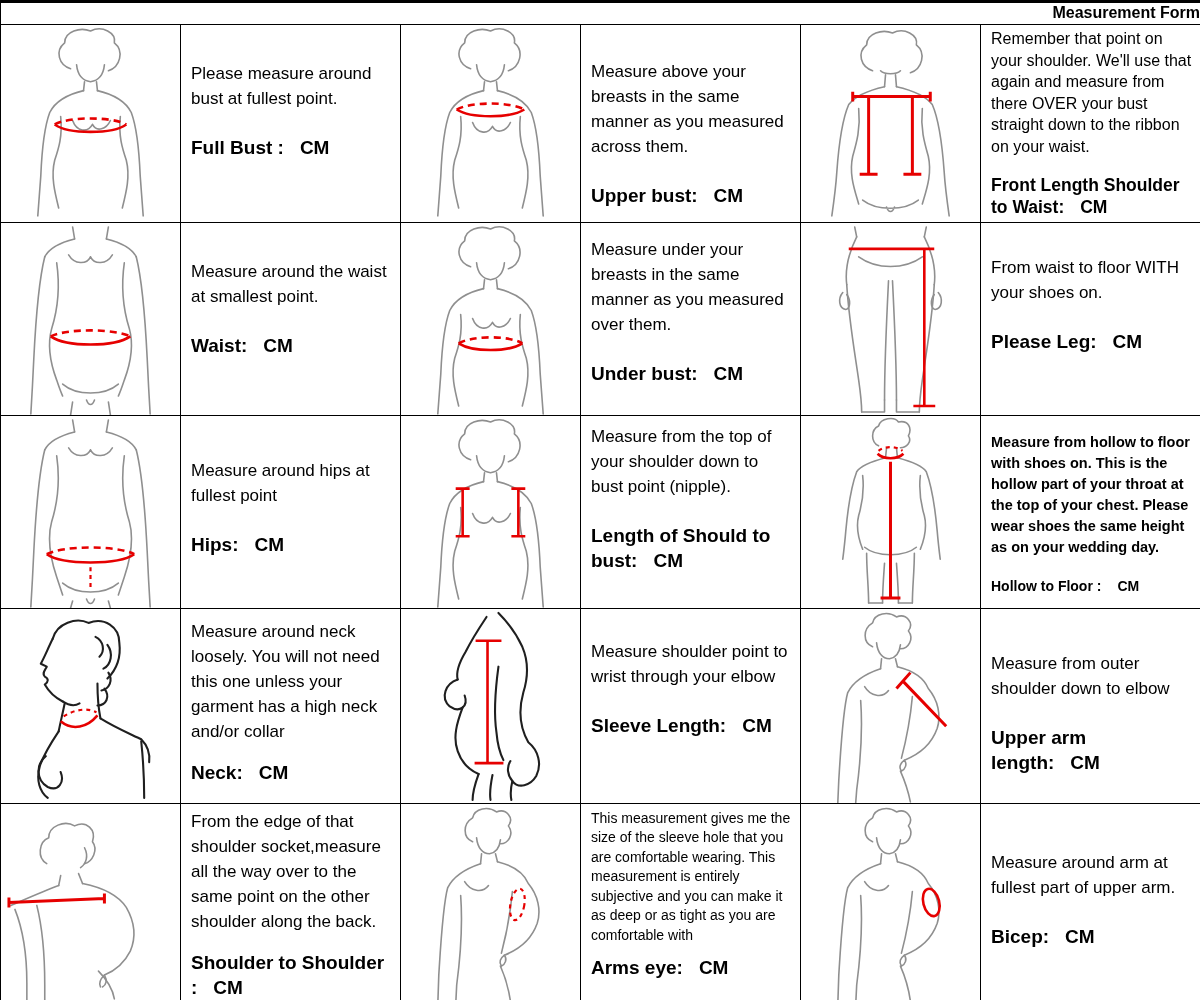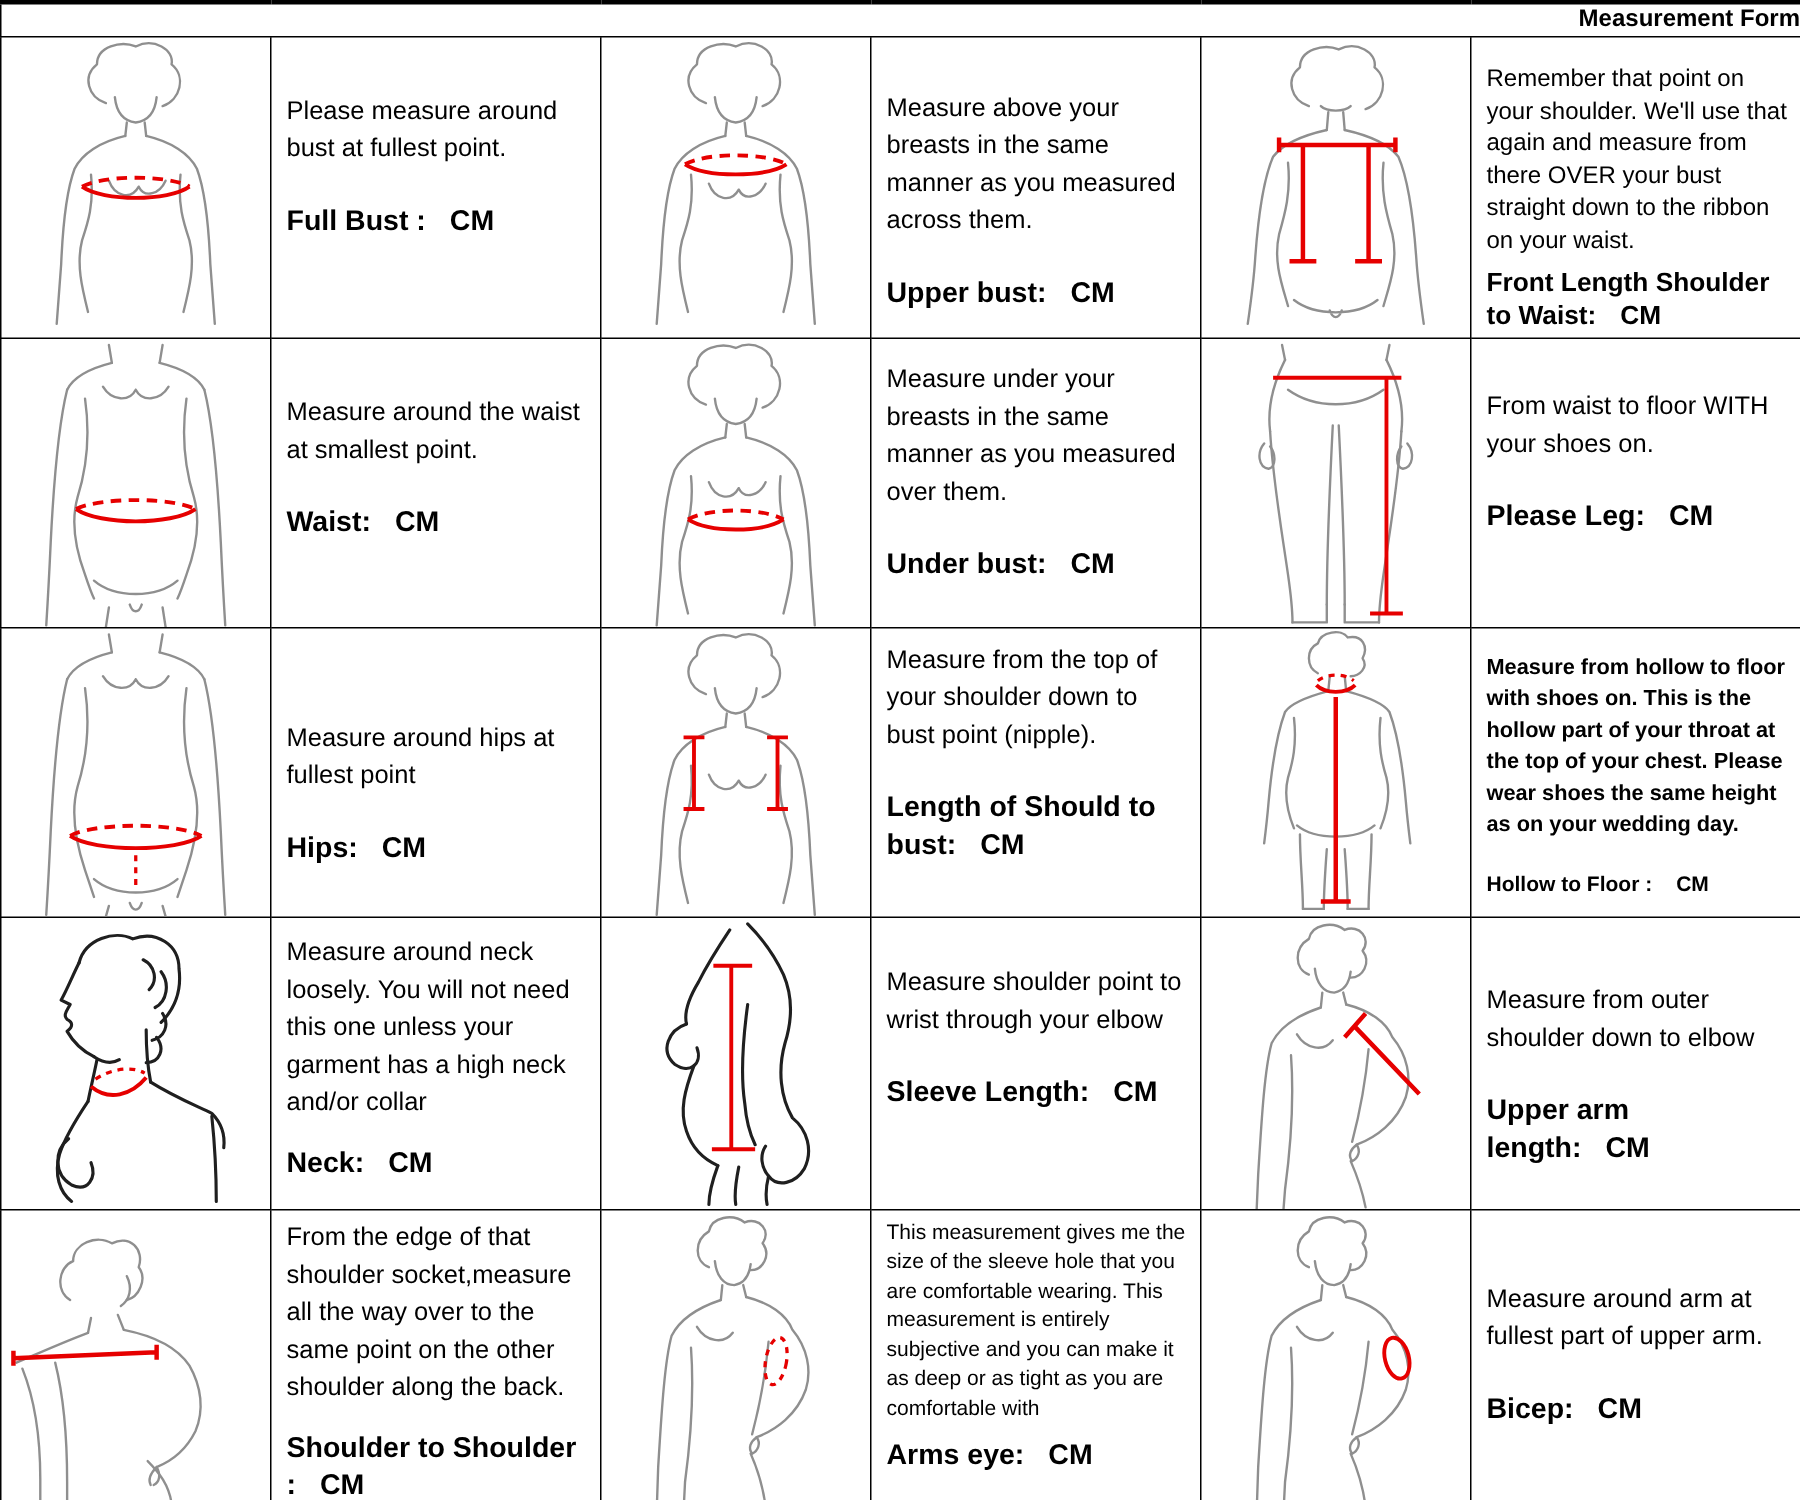--- a/index.html
+++ b/index.html
@@ -8,21 +8,21 @@
   table.mform{border-collapse:collapse;width:1200px;table-layout:fixed;
     border:1px solid #000;border-top:3px solid #000}
   .mform td{border:1px solid #000;vertical-align:top;padding:0;overflow:hidden}
   td.title-cell{text-align:right;font-weight:bold;font-size:16px;height:22px;padding:1px 0 2px}
   td.fig svg{display:block;width:100%;height:100%}
   td.txt{padding:34px 8px 4px 10px;font-size:17px;line-height:25px}
   .lbl{font-weight:bold;font-size:19px;line-height:25px;margin-top:24px}
   .unit{padding-left:16px}
   
   td.fs16{font-size:16px;line-height:21.5px}
-  td.fs16 .lbl{font-size:17.5px;line-height:22px;margin-top:6px}
+  td.fs16 .lbl{font-size:17.5px;line-height:22px;margin-top:17px}
   td.fs14{font-size:14px;line-height:19.5px}
   td.fs14 .lbl{margin-top:10px}
   td.bold-desc{font-size:14.5px;line-height:21px}
   td.bold-desc .desc{font-weight:bold}
   td.bold-desc .lbl{font-size:14px;margin-top:16px}
   td.m16 .lbl{margin-top:16px}
   
   svg .g{fill:none;stroke:var(--sketch,#8f8f8f);stroke-width:1.6;stroke-linecap:round;stroke-linejoin:round}
   svg .ink{fill:none;stroke:var(--ink,#222);stroke-width:2.1;stroke-linecap:round;stroke-linejoin:round}
   svg .r{fill:none;stroke:var(--accent,#e60000);stroke-width:2.6;stroke-linecap:butt}
@@ -100,21 +100,21 @@
         <path class="g" d="M96,62 C114,66 126,72 132,80 C139,96 142,120 144,148 C145,164 147,178 149,192"></path>
         <path class="g" d="M58,84 C60,104 56,118 52,132 C48,150 54,166 58,180"></path>
         <path class="g" d="M122,84 C120,104 124,118 128,132 C132,150 126,166 122,180"></path>
         <path class="g" d="M62,176 C76,187 104,187 118,176 M86,183 C88,189 92,189 94,183"></path>
         <g>
           <path class="r rt" d="M52,72 L130,72 M52,67 L52,77 M130,67 L130,77"></path>
           <path class="r rt" d="M68,72 L68,150 M59,150 L77,150 M112,72 L112,150 M103,150 L121,150"></path>
         </g>
       </svg>
     </td>
-    <td class="txt fs16" style="padding-top:17px">
+    <td class="txt fs16" style="padding-top:3px">
       <div class="desc">Remember that point on your shoulder. We'll use that again and measure from there OVER your bust straight down to the ribbon on your waist.</div>
       <div class="lbl"><span>Front Length Shoulder to Waist:</span><span class="unit">CM</span></div>
     </td>
   </tr>
 
   <tr style="height:192px">
     <td class="fig">
       <svg viewBox="0 0 180 193">
         <path class="g" d="M72,4 L74,16 M108,4 L106,16"></path>
         <path class="g" d="M74,16 C58,20 48,26 44,34 M106,16 C122,20 132,26 136,34"></path>
@@ -192,21 +192,21 @@
         <path class="g" d="M68,32 C74,42 86,42 90,34 M90,34 C94,42 106,42 112,32"></path>
         <path class="g" d="M62,168 C76,180 104,180 118,168"></path>
         <path class="g" d="M86,184 C88,190 92,190 94,184 M72,186 L70,193 M108,186 L110,193"></path>
         <g>
           <path class="r rd" d="M46,139 C62,130 118,130 134,139"></path>
           <path class="r" d="M46,139 C62,150 118,150 134,139"></path>
           <path class="r rd2" d="M90,152 L90,172"></path>
         </g>
       </svg>
     </td>
-    <td class="txt" style="padding-top:60px">
+    <td class="txt" style="padding-top:42px">
       <div class="desc">Measure around hips at fullest point</div>
       <div class="lbl"><span>Hips:</span><span class="unit">CM</span></div>
     </td>
 
     <td class="fig">
       <svg viewBox="0 0 180 193">
         <path class="g" d="M70,44 C58,40 54,26 64,18 C64,6 80,2 90,6 C102,0 116,8 114,18 C124,26 120,42 108,46"></path>
         <path class="g" d="M76,40 C77,50 82,56 90,57 C98,56 103,50 104,40"></path>
         <path class="g" d="M84,57 L83,66 M96,57 L97,66"></path>
         <path class="g" d="M83,66 C66,70 54,78 49,88 C43,104 41,128 40,152 C39,166 38,178 37,192"></path>

